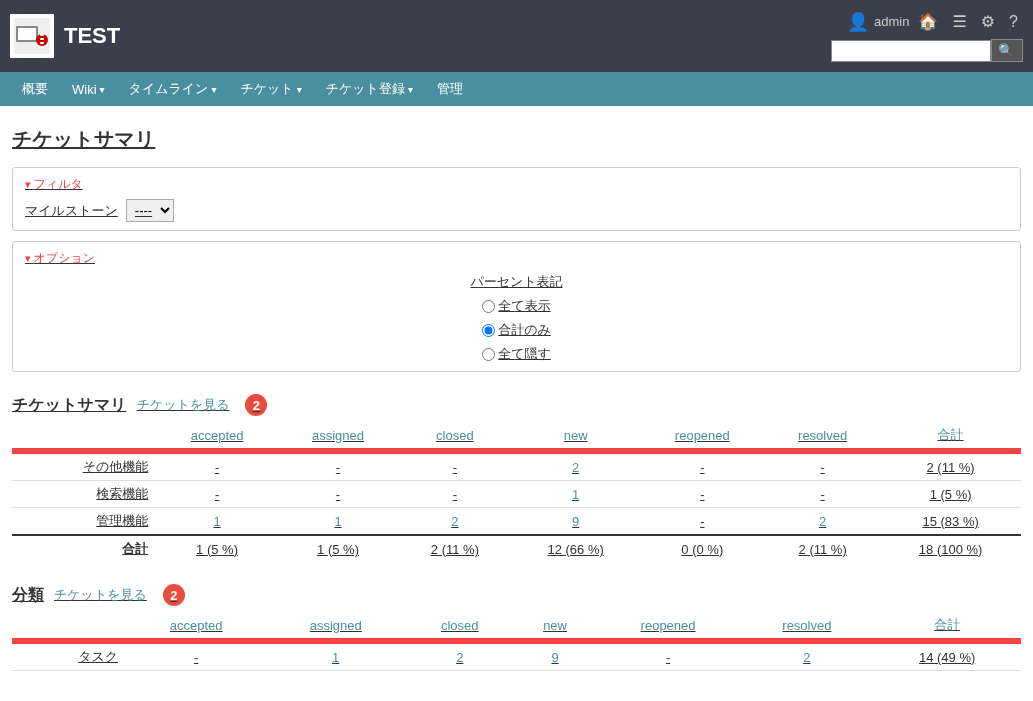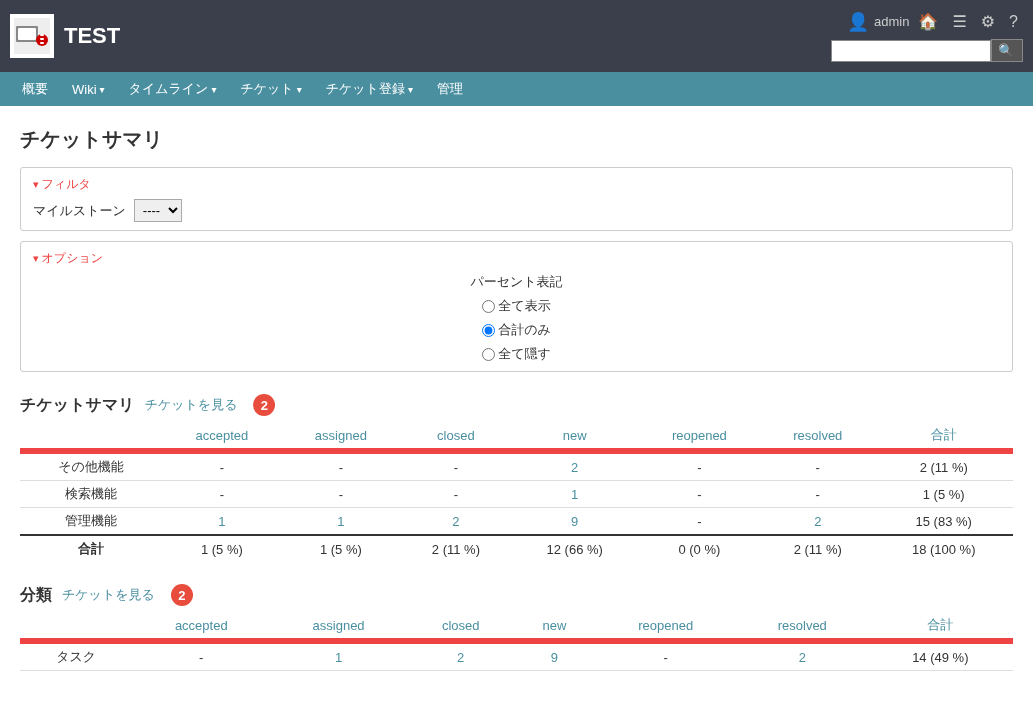--- a/index.html
+++ b/index.html
@@ -90,21 +90,22 @@
       display: flex;
       align-items: center;
       cursor: pointer;
       text-decoration: none;
       gap: 3px;
     }
     .nav-chevron { font-size: 10px; }
 
     
     .content {
-      padding: 20px 20px;
+      padding: 20px 12px;
+      text-decoration: underline;
     }
     .page-title {
       font-size: 20px;
       font-weight: bold;
       color: #333;
       margin-bottom: 14px;
     }
 
     
     .section-box {
@@ -182,21 +183,21 @@
       border-bottom: 6px solid #ef4444;
     }
     .data-table th.col-label { text-align: left; }
     .data-table td {
       padding: 4px 8px;
       text-align: center;
       font-size: 13px;
       border-bottom: 1px solid #ddd;
     }
     .data-table td.row-label {
-      text-align: center;
+      text-align: right;
       color: #333;
     }
     .data-table td a, .data-table td.link-cell {
       color: #4a8fa0;
       text-decoration: none;
       cursor: pointer;
     }
     .data-table tr.total-row td {
       font-weight: normal;
       border-top: 2px solid #333;

